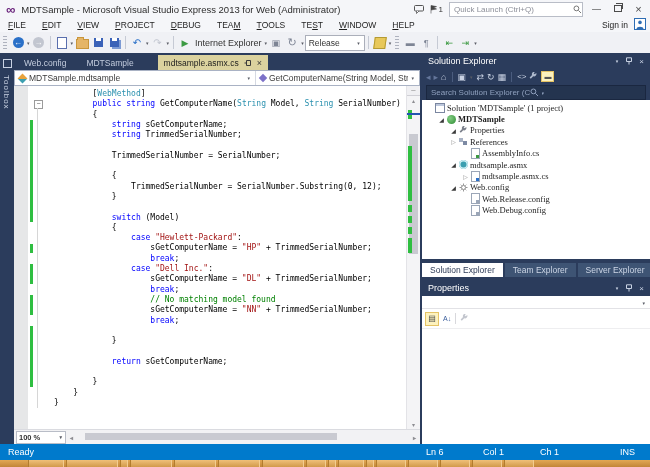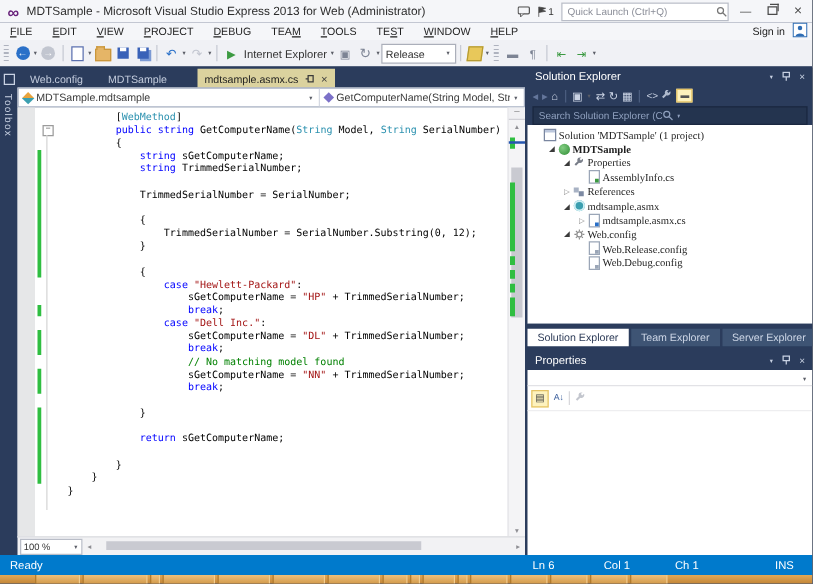--- a/index.html
+++ b/index.html
@@ -73,21 +73,21 @@
   .collapse-box{position:absolute;left:20px;top:14px;width:7px;height:7px;border:1px solid #9B9B9B;background:#fff;font-size:7px;line-height:5px;text-align:center;color:#555;}
   .outline-line{position:absolute;left:23px;top:22px;height:300px;border-left:1px solid #D6D6D6;}
   
   .v-scroll{position:absolute;right:0;top:0;width:13px;bottom:0;background:#F4F4F6;border-left:1px solid #E3E3E7;}
   .split-handle{position:absolute;top:0;left:0;right:0;height:9px;background:#F0F0F3;border-bottom:1px solid #D0D0D6;font-size:6px;color:#707070;text-align:center;line-height:9px;}
   .sarrow{position:absolute;left:0;right:0;text-align:center;font-size:6px;color:#8E8E93;}
   .v-thumb{position:absolute;left:2px;right:2px;background:#C9CAD1;}
   .smark{position:absolute;left:1px;width:4px;background:#2FBE41;}
   .smark.blue{left:0;width:100%;height:2px;background:#2456B0;}
   
-  .editor-bottom{position:absolute;left:0;right:0;bottom:0;height:14px;background:#F2F2F4;border-top:1px solid #DADBE0;display:flex;align-items:center;}
+  .editor-bottom{position:absolute;left:0;right:0;bottom:0;height:14px;background:#F2F2F4;border-top:1px solid #DADBE0;display:flex;align-items:center;font-weight:bold;}
   .zoom-combo{width:44px;height:11px;background:#fff;border:1px solid #B9BDC7;font-size:7.5px;color:#333;display:flex;align-items:center;padding:0 2px;margin-left:2px;}
   .zoom-combo .drop{margin-left:auto;}
   .harrow{font-size:6px;color:#8E8E93;padding:0 4px;}
   .h-track{position:relative;flex:1;height:100%;}
   .h-thumb{position:absolute;top:3px;height:7px;left:8px;width:252px;background:#C9CAD1;}
   
   .right-panel{position:absolute;left:422px;right:0;top:0;bottom:0;}
   .panel-title{height:16px;display:flex;align-items:center;color:#FFFFFF;font-size:9px;padding:0 6px;}
   .pt-icons{margin-left:auto;display:flex;align-items:center;gap:6px;color:#C9D2E3;font-size:8px;}
   .pt-icons .drop{color:#C9D2E3;}
@@ -303,20 +303,21 @@
             <div class="code-line"><span class="p">        {</span></div>
             <div class="code-line"><span class="p">            </span><span class="k">string</span><span class="p"> sGetComputerName;</span></div>
             <div class="code-line"><span class="p">            </span><span class="k">string</span><span class="p"> TrimmedSerialNumber;</span></div>
             <div class="code-line">&nbsp;</div>
             <div class="code-line"><span class="p">            TrimmedSerialNumber = SerialNumber;</span></div>
             <div class="code-line">&nbsp;</div>
             <div class="code-line"><span class="p">            {</span></div>
             <div class="code-line"><span class="p">                TrimmedSerialNumber = SerialNumber.Substring(0, 12);</span></div>
             <div class="code-line"><span class="p">            }</span></div>
             <div class="code-line">&nbsp;</div>
+            <div class="code-line"><span class="p">            </span><span class="k">switch</span><span class="p"> (Model)</span></div>
             <div class="code-line"><span class="p">            {</span></div>
             <div class="code-line"><span class="p">                </span><span class="k">case</span><span class="p"> </span><span class="s">"Hewlett-Packard"</span><span class="p">:</span></div>
             <div class="code-line"><span class="p">                    sGetComputerName = </span><span class="s">"HP"</span><span class="p"> + TrimmedSerialNumber;</span></div>
             <div class="code-line"><span class="p">                    </span><span class="k">break</span><span class="p">;</span></div>
             <div class="code-line"><span class="p">                </span><span class="k">case</span><span class="p"> </span><span class="s">"Dell Inc."</span><span class="p">:</span></div>
             <div class="code-line"><span class="p">                    sGetComputerName = </span><span class="s">"DL"</span><span class="p"> + TrimmedSerialNumber;</span></div>
             <div class="code-line"><span class="p">                    </span><span class="k">break</span><span class="p">;</span></div>
             <div class="code-line"><span class="p">                    </span><span class="c">// No matching model found</span></div>
             <div class="code-line"><span class="p">                    sGetComputerName = </span><span class="s">"NN"</span><span class="p"> + TrimmedSerialNumber;</span></div>
             <div class="code-line"><span class="p">                    </span><span class="k">break</span><span class="p">;</span></div>
@@ -419,33 +420,33 @@
               <span class="exp">◢</span>
               <span style="display: inline-flex;">
                 <span class="ti">
                   <svg width="9" height="9" viewBox="0 0 10 10">
                     <path d="M8 1 L6.4 2.6 L5.2 1.4 L6.8 -0.2 A2.7 2.7 0 0 0 3.4 3.4 L0.7 6.1 L2 7.4 L4.7 4.7 A2.7 2.7 0 0 0 8 1 Z" fill="#7A7F8A"></path>
                   </svg>
                 </span>
               </span>
               <span class="lbl">Properties</span>
             </div>
+            <div class="titem" style="padding-left: 27px;">
+              <span class="exp col">▷</span>
+              <span style="display: inline-flex;">
+                <span class="ti ti-references"></span>
+              </span>
+              <span class="lbl">References</span>
+            </div>
             <div class="titem" style="padding-left: 39px;">
               <span class="exp"></span>
               <span style="display: inline-flex;">
                 <span class="ti ti-cs-file pg"></span>
               </span>
               <span class="lbl">AssemblyInfo.cs</span>
-            </div>
-            <div class="titem" style="padding-left: 27px;">
-              <span class="exp col">▷</span>
-              <span style="display: inline-flex;">
-                <span class="ti ti-references"></span>
-              </span>
-              <span class="lbl">References</span>
             </div>
             <div class="titem" style="padding-left: 27px;">
               <span class="exp">◢</span>
               <span style="display: inline-flex;">
                 <span class="ti ti-web-service"></span>
               </span>
               <span class="lbl">mdtsample.asmx</span>
             </div>
             <div class="titem" style="padding-left: 39px;">
               <span class="exp col">▷</span>

